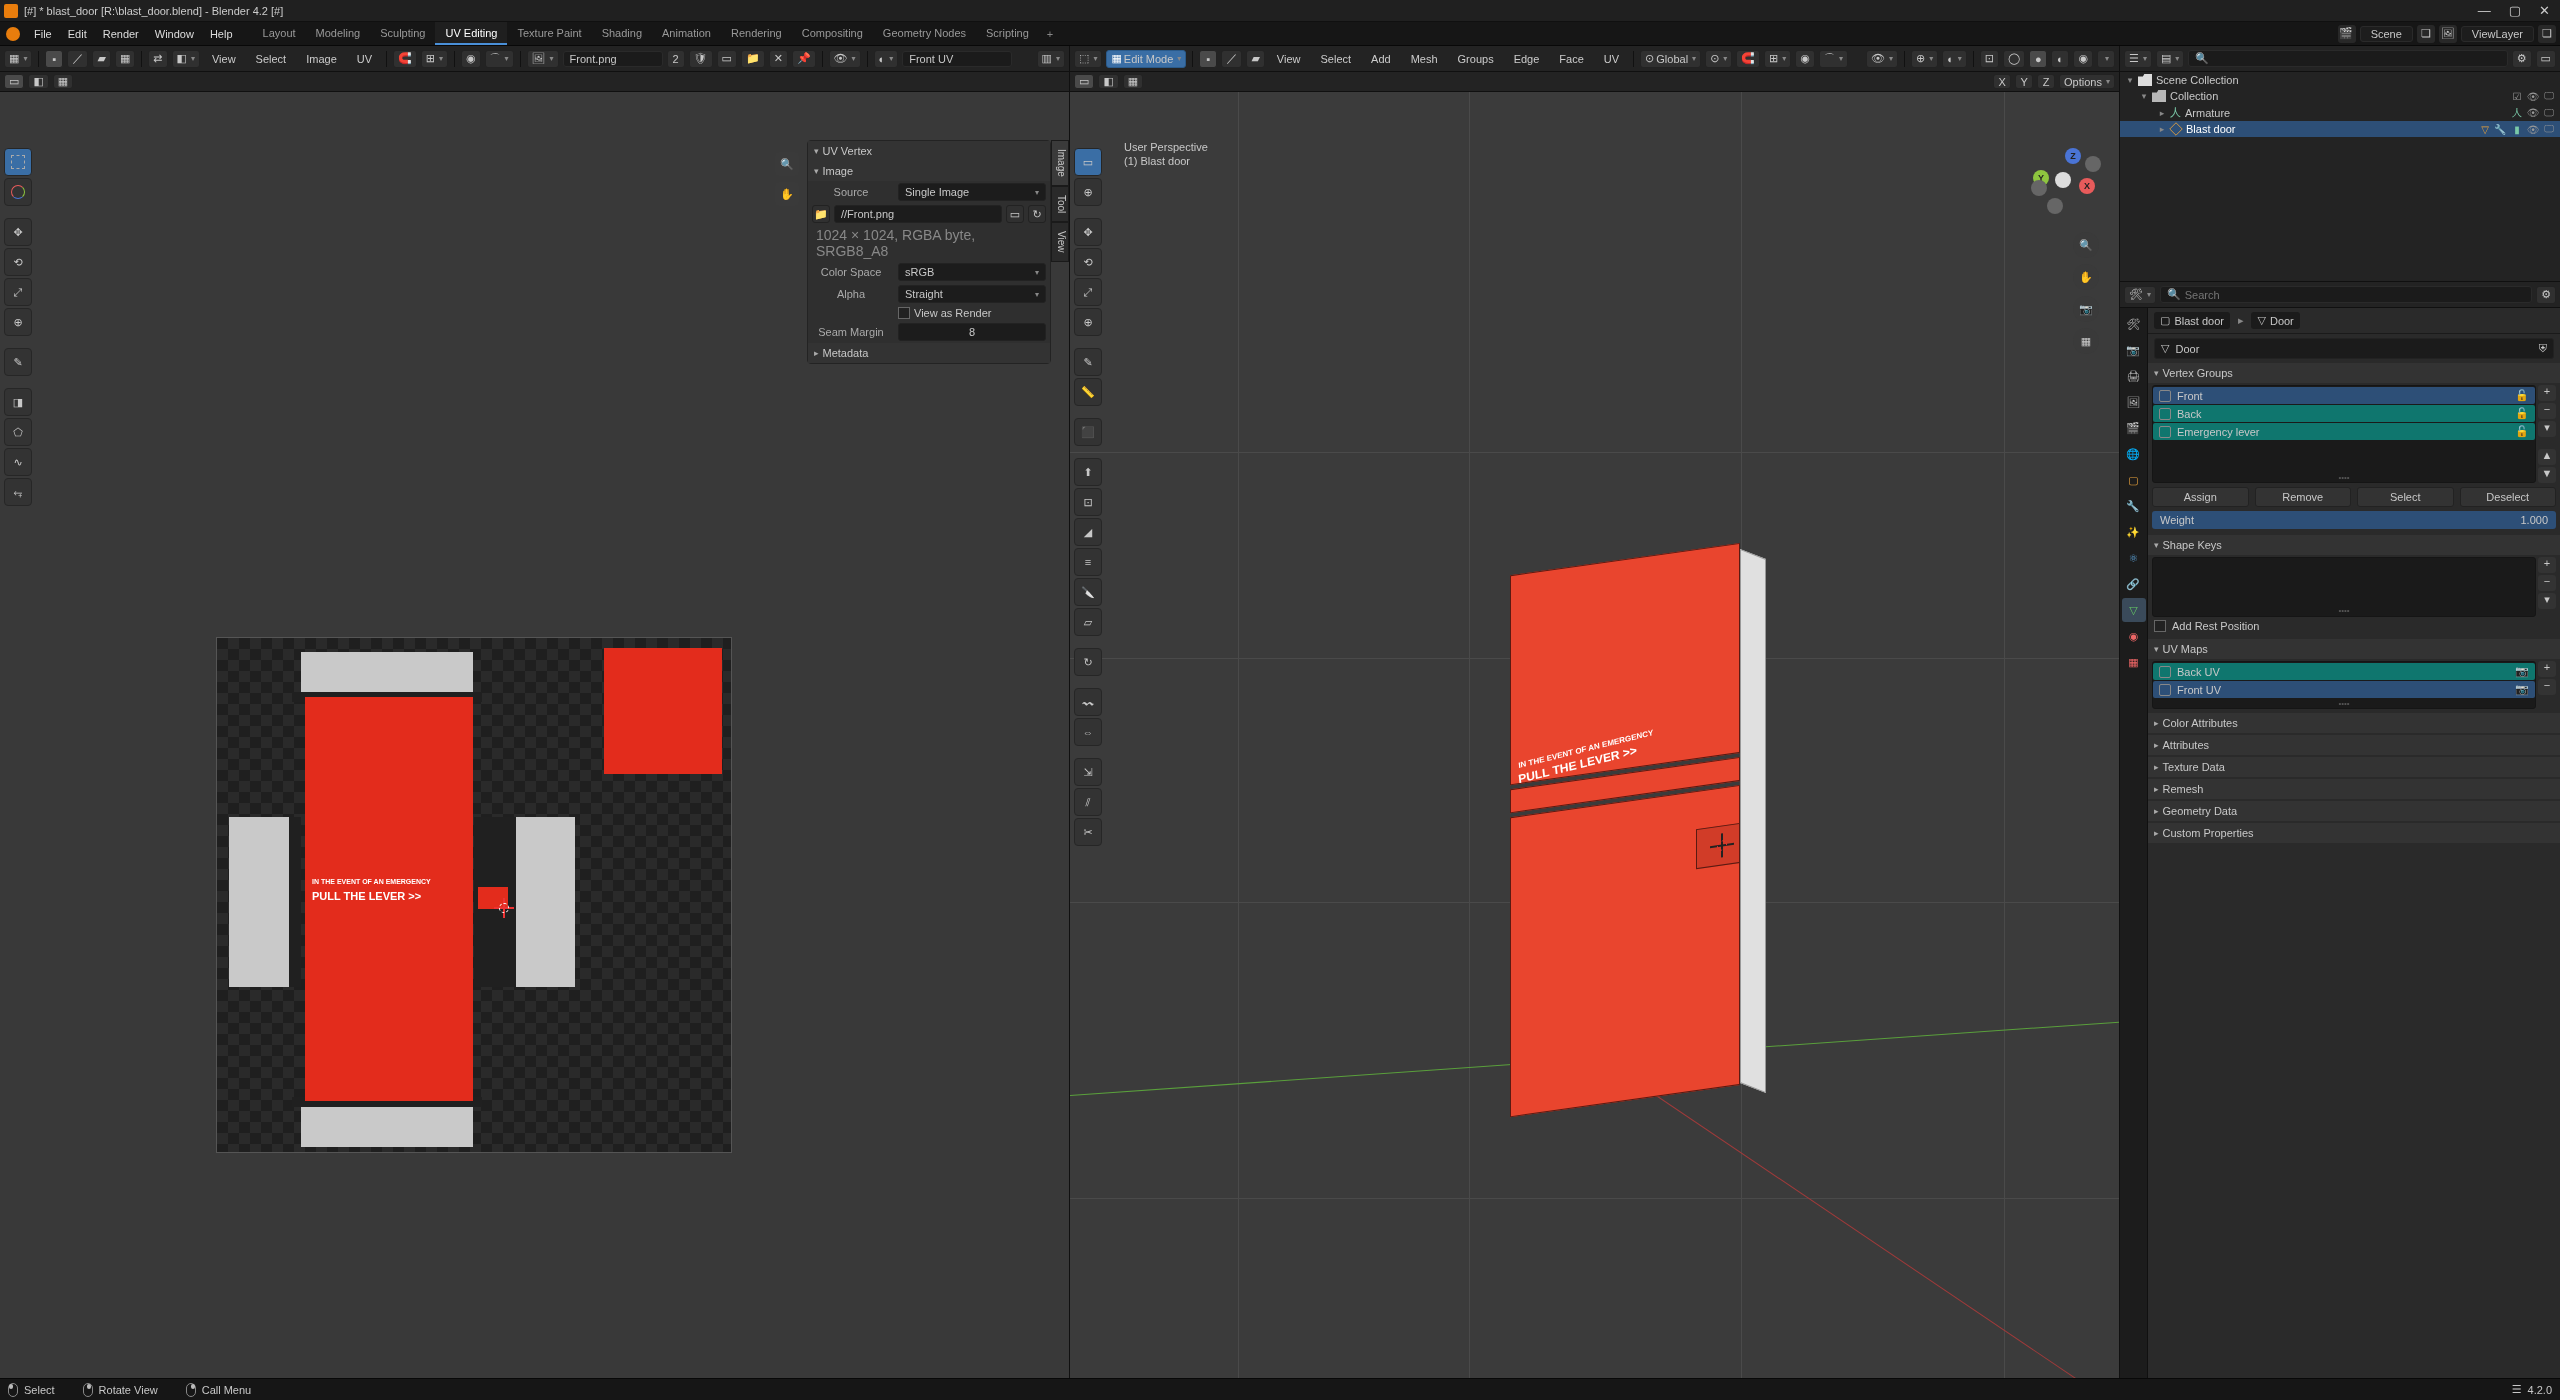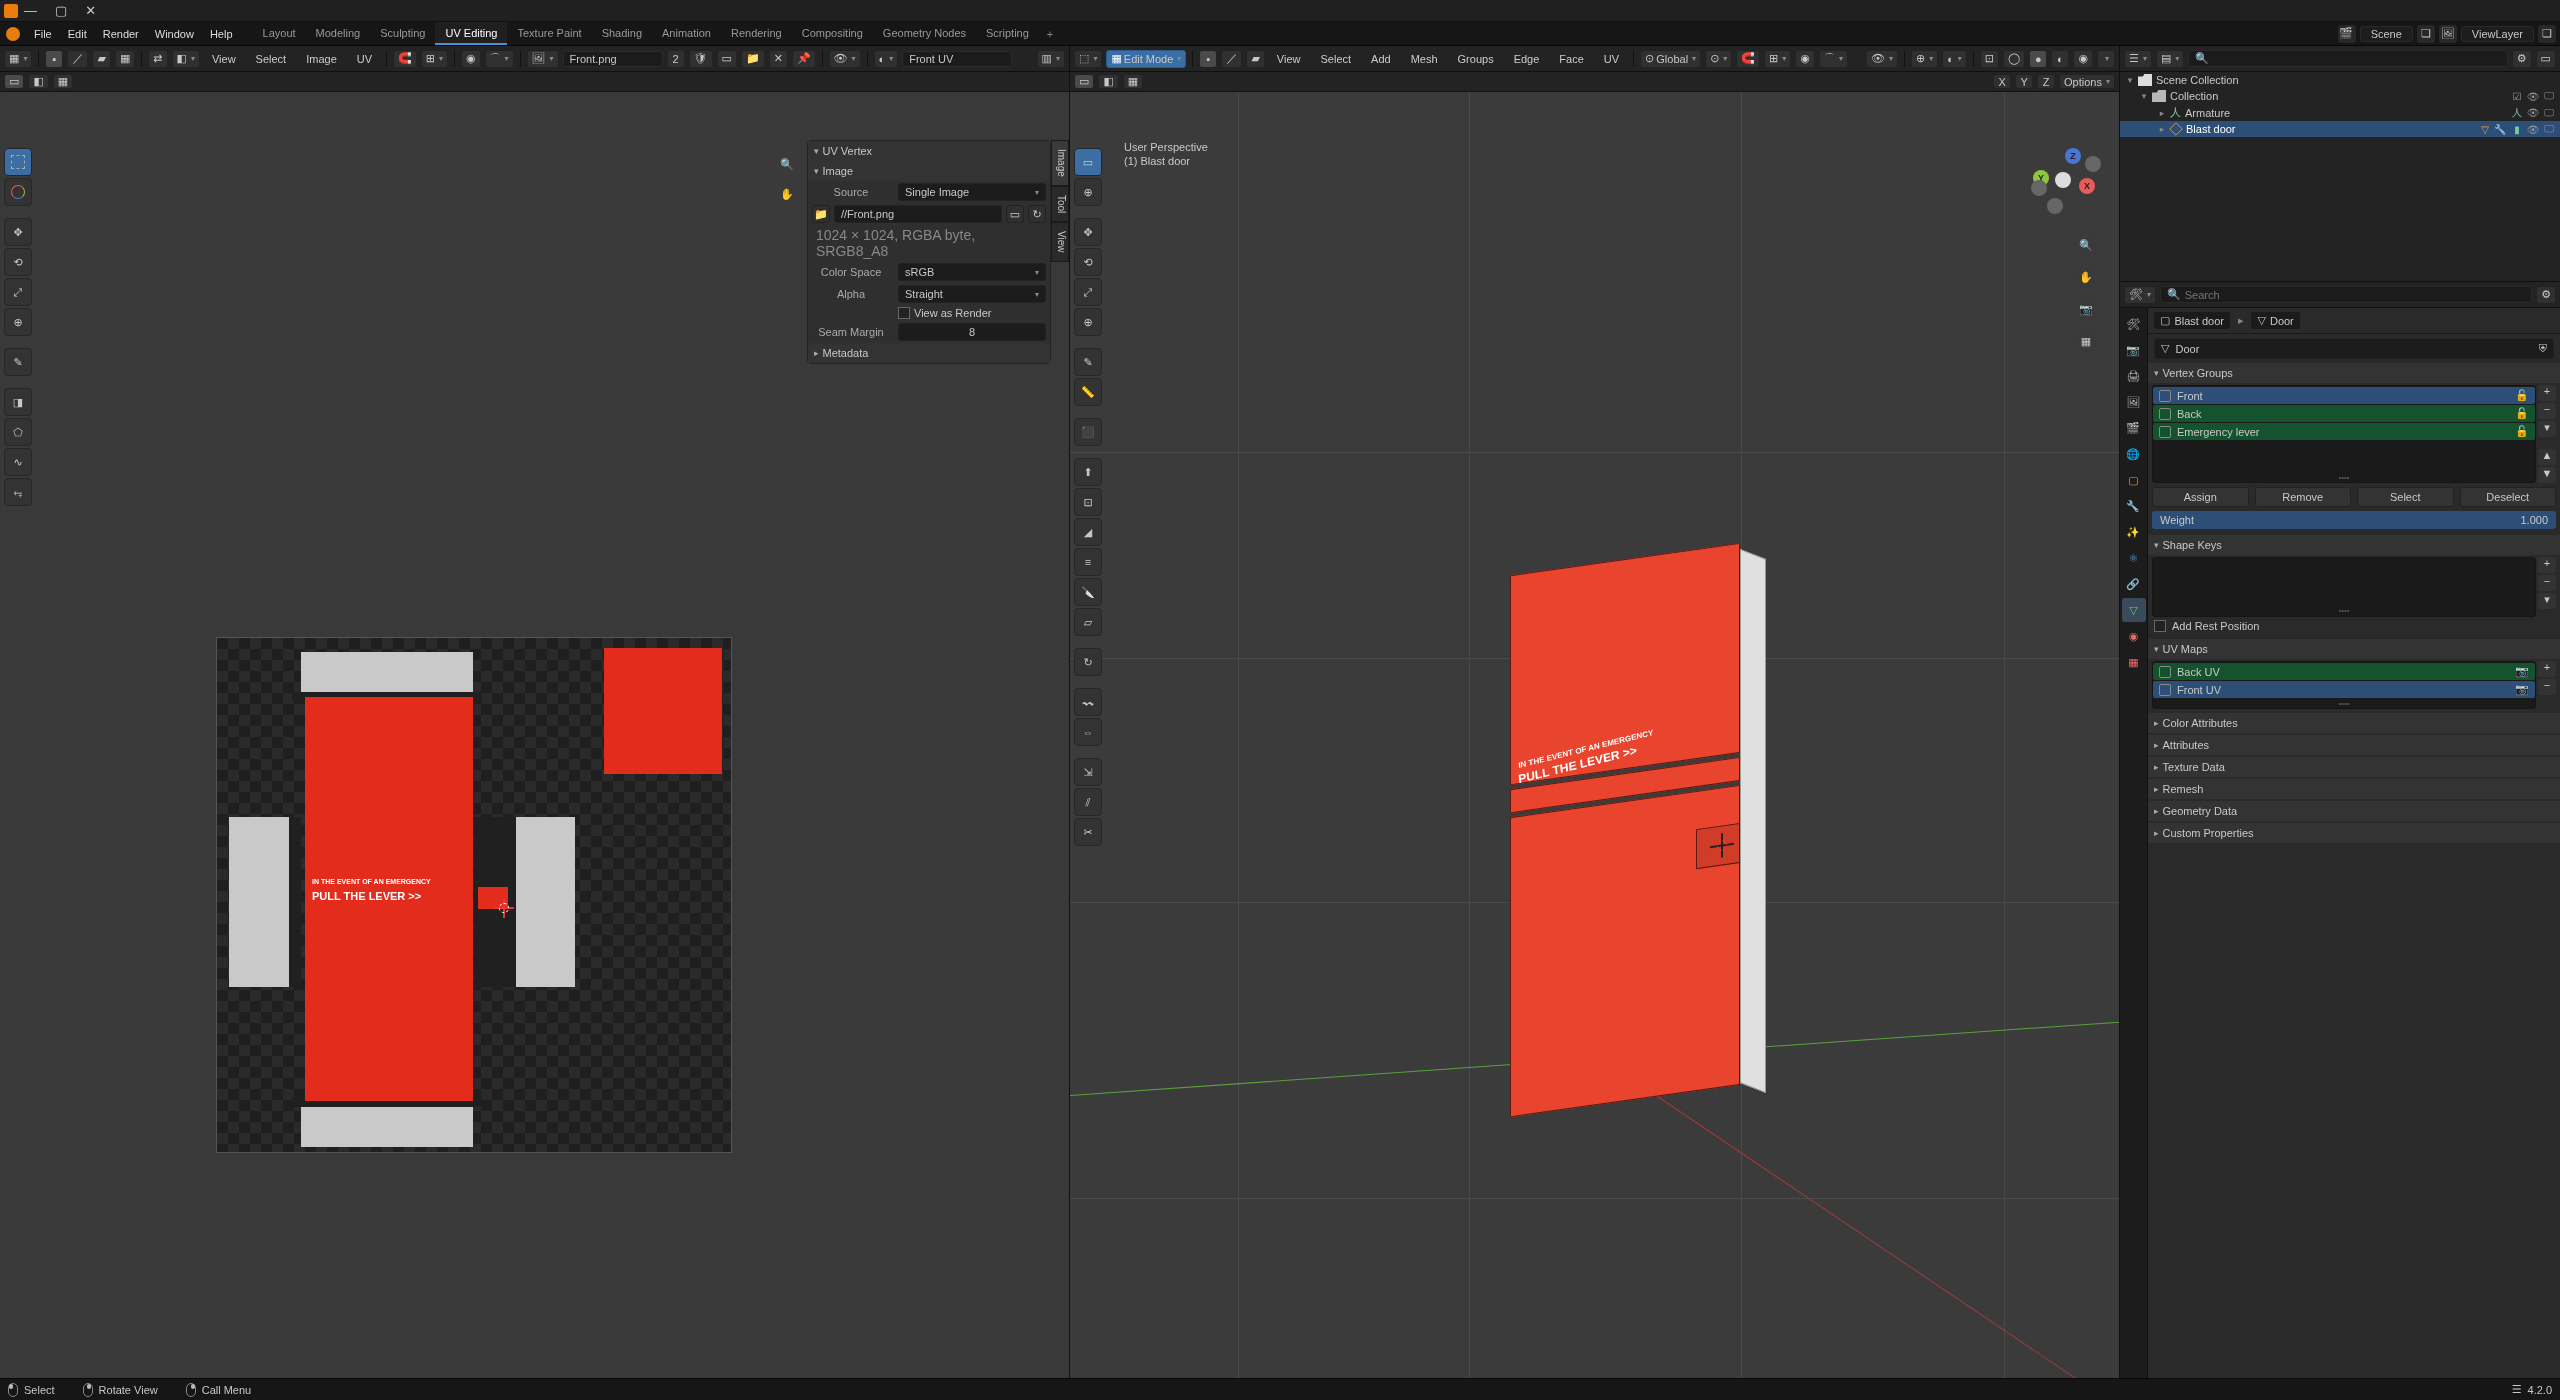--- a/index.html
+++ b/index.html
@@ -124,21 +124,21 @@
 .props .tabs { width: 28px; background: #1c1c1c; display: flex; flex-direction: column; padding: 4px 0; gap: 2px; border-right: 1px solid #101010; }
 .props .tabs .pt { width: 24px; height: 24px; margin: 0 auto; border-radius: 3px; display: flex; align-items: center; justify-content: center; cursor: pointer; }
 .props .tabs .pt.active { background: #3a4a5a; }
 .props .body { flex: 1; background: #2a2a2a; overflow: auto; padding: 0; }
 .props .crumb { display: flex; align-items: center; gap: 6px; padding: 4px 6px; background: #2a2a2a; border-bottom: 1px solid #1a1a1a; }
 .props .crumb .seg { display: flex; align-items: center; gap: 4px; background: #1b1b1b; padding: 2px 6px; border-radius: 3px; }
 .props .namefield { margin: 4px 6px; background: #1b1b1b; border: 1px solid #222; border-radius: 3px; padding: 3px 6px; display: flex; align-items: center; gap: 6px; }
 .props .panel-h { padding: 4px 6px; background: #333; display: flex; align-items: center; gap: 4px; cursor: pointer; margin-top: 2px; }
 .props .panel-h .tri { font-size: 9px; color: #aaa; }
 .props .panel-body { padding: 2px 4px; }
-.props .listrow { display: flex; align-items: center; padding: 2px 6px; background: #14532d; margin: 1px 0; border-radius: 2px; gap: 6px; }
+.props .listrow { display: flex; align-items: center; padding: 2px 6px; background: #0f766e; margin: 1px 0; border-radius: 2px; gap: 6px; }
 .props .listrow.sel { background: #2d4f77; }
 .props .listrow .ic { width: 12px; height: 12px; border: 1px solid #888; border-radius: 2px; }
 .props .listrow .nm { flex: 1; }
 .props .btnrow { display: flex; gap: 6px; margin: 4px 0; justify-content: space-between; }
 .props .btnrow .b { flex: 1; background: #333; border: 1px solid #222; border-radius: 3px; padding: 3px 0; text-align: center; cursor: pointer; }
 .props .slider { background: #2d4f77; border-radius: 3px; padding: 3px 8px; display: flex; justify-content: space-between; margin: 2px 0; }
 .props .list-side { display: flex; }
 .props .list-side .list { flex: 1; background: #1a1a1a; border: 1px solid #151515; border-radius: 3px; min-height: 48px; }
 .props .list-side .sidebtns { width: 18px; display: flex; flex-direction: column; gap: 2px; margin-left: 2px; }
 .props .list-side .sidebtns .sb { height: 16px; background: #333; border-radius: 3px; text-align: center; font-size: 11px; cursor: pointer; }
@@ -155,20 +155,21 @@
 .mouse-ic.r::before { right: 0; background: #bbb; }
 
 .chev { font-size: 8px; color: #888; margin-left: 2px; }
 .tri-r::before { content: "▸"; color: #888; margin: 0 2px; }
 </style>
 </head>
 <body>
 
 <div class="titlebar">
   <div class="blender-logo"></div>
+  <div class="title">[#] * blast_door [R:\blast_door.blend] - Blender 4.2 [#]</div>
   <div class="winbtns">
     <span>—</span>
     <span>▢</span>
     <span>✕</span>
   </div>
 </div>
 
 <div class="topbar">
   <div class="logo"></div>
   <div class="menu">File</div>

